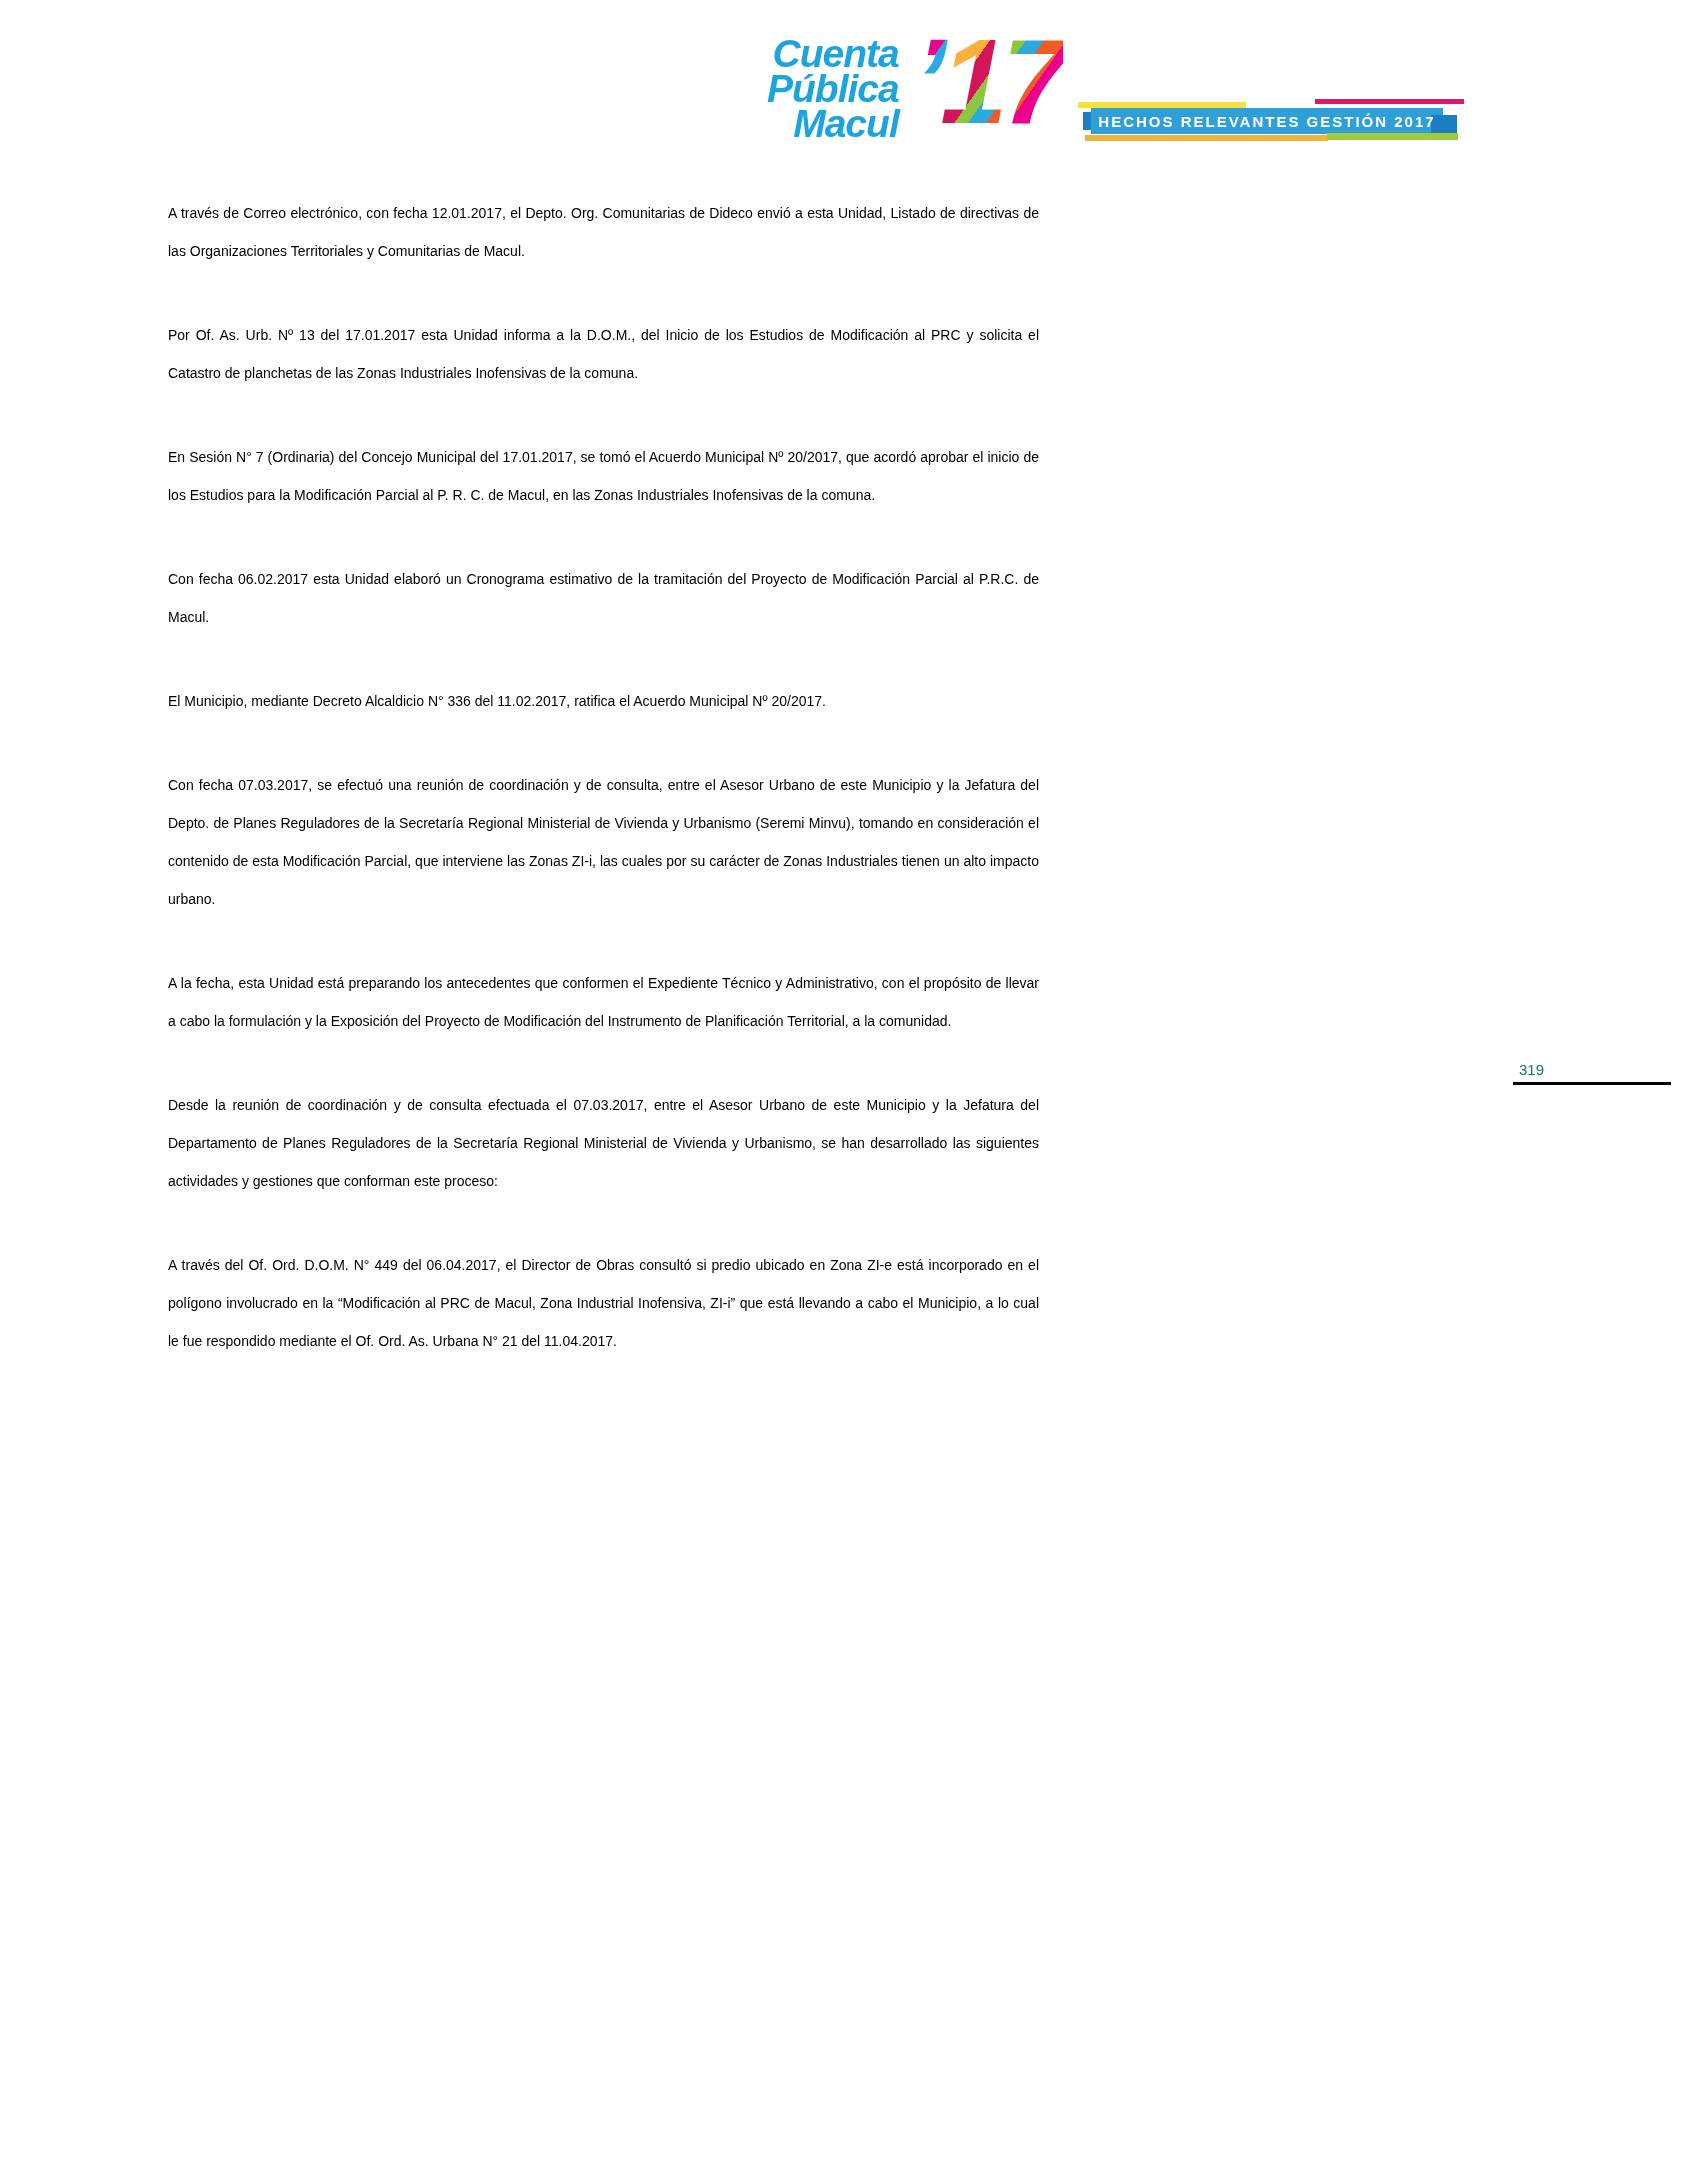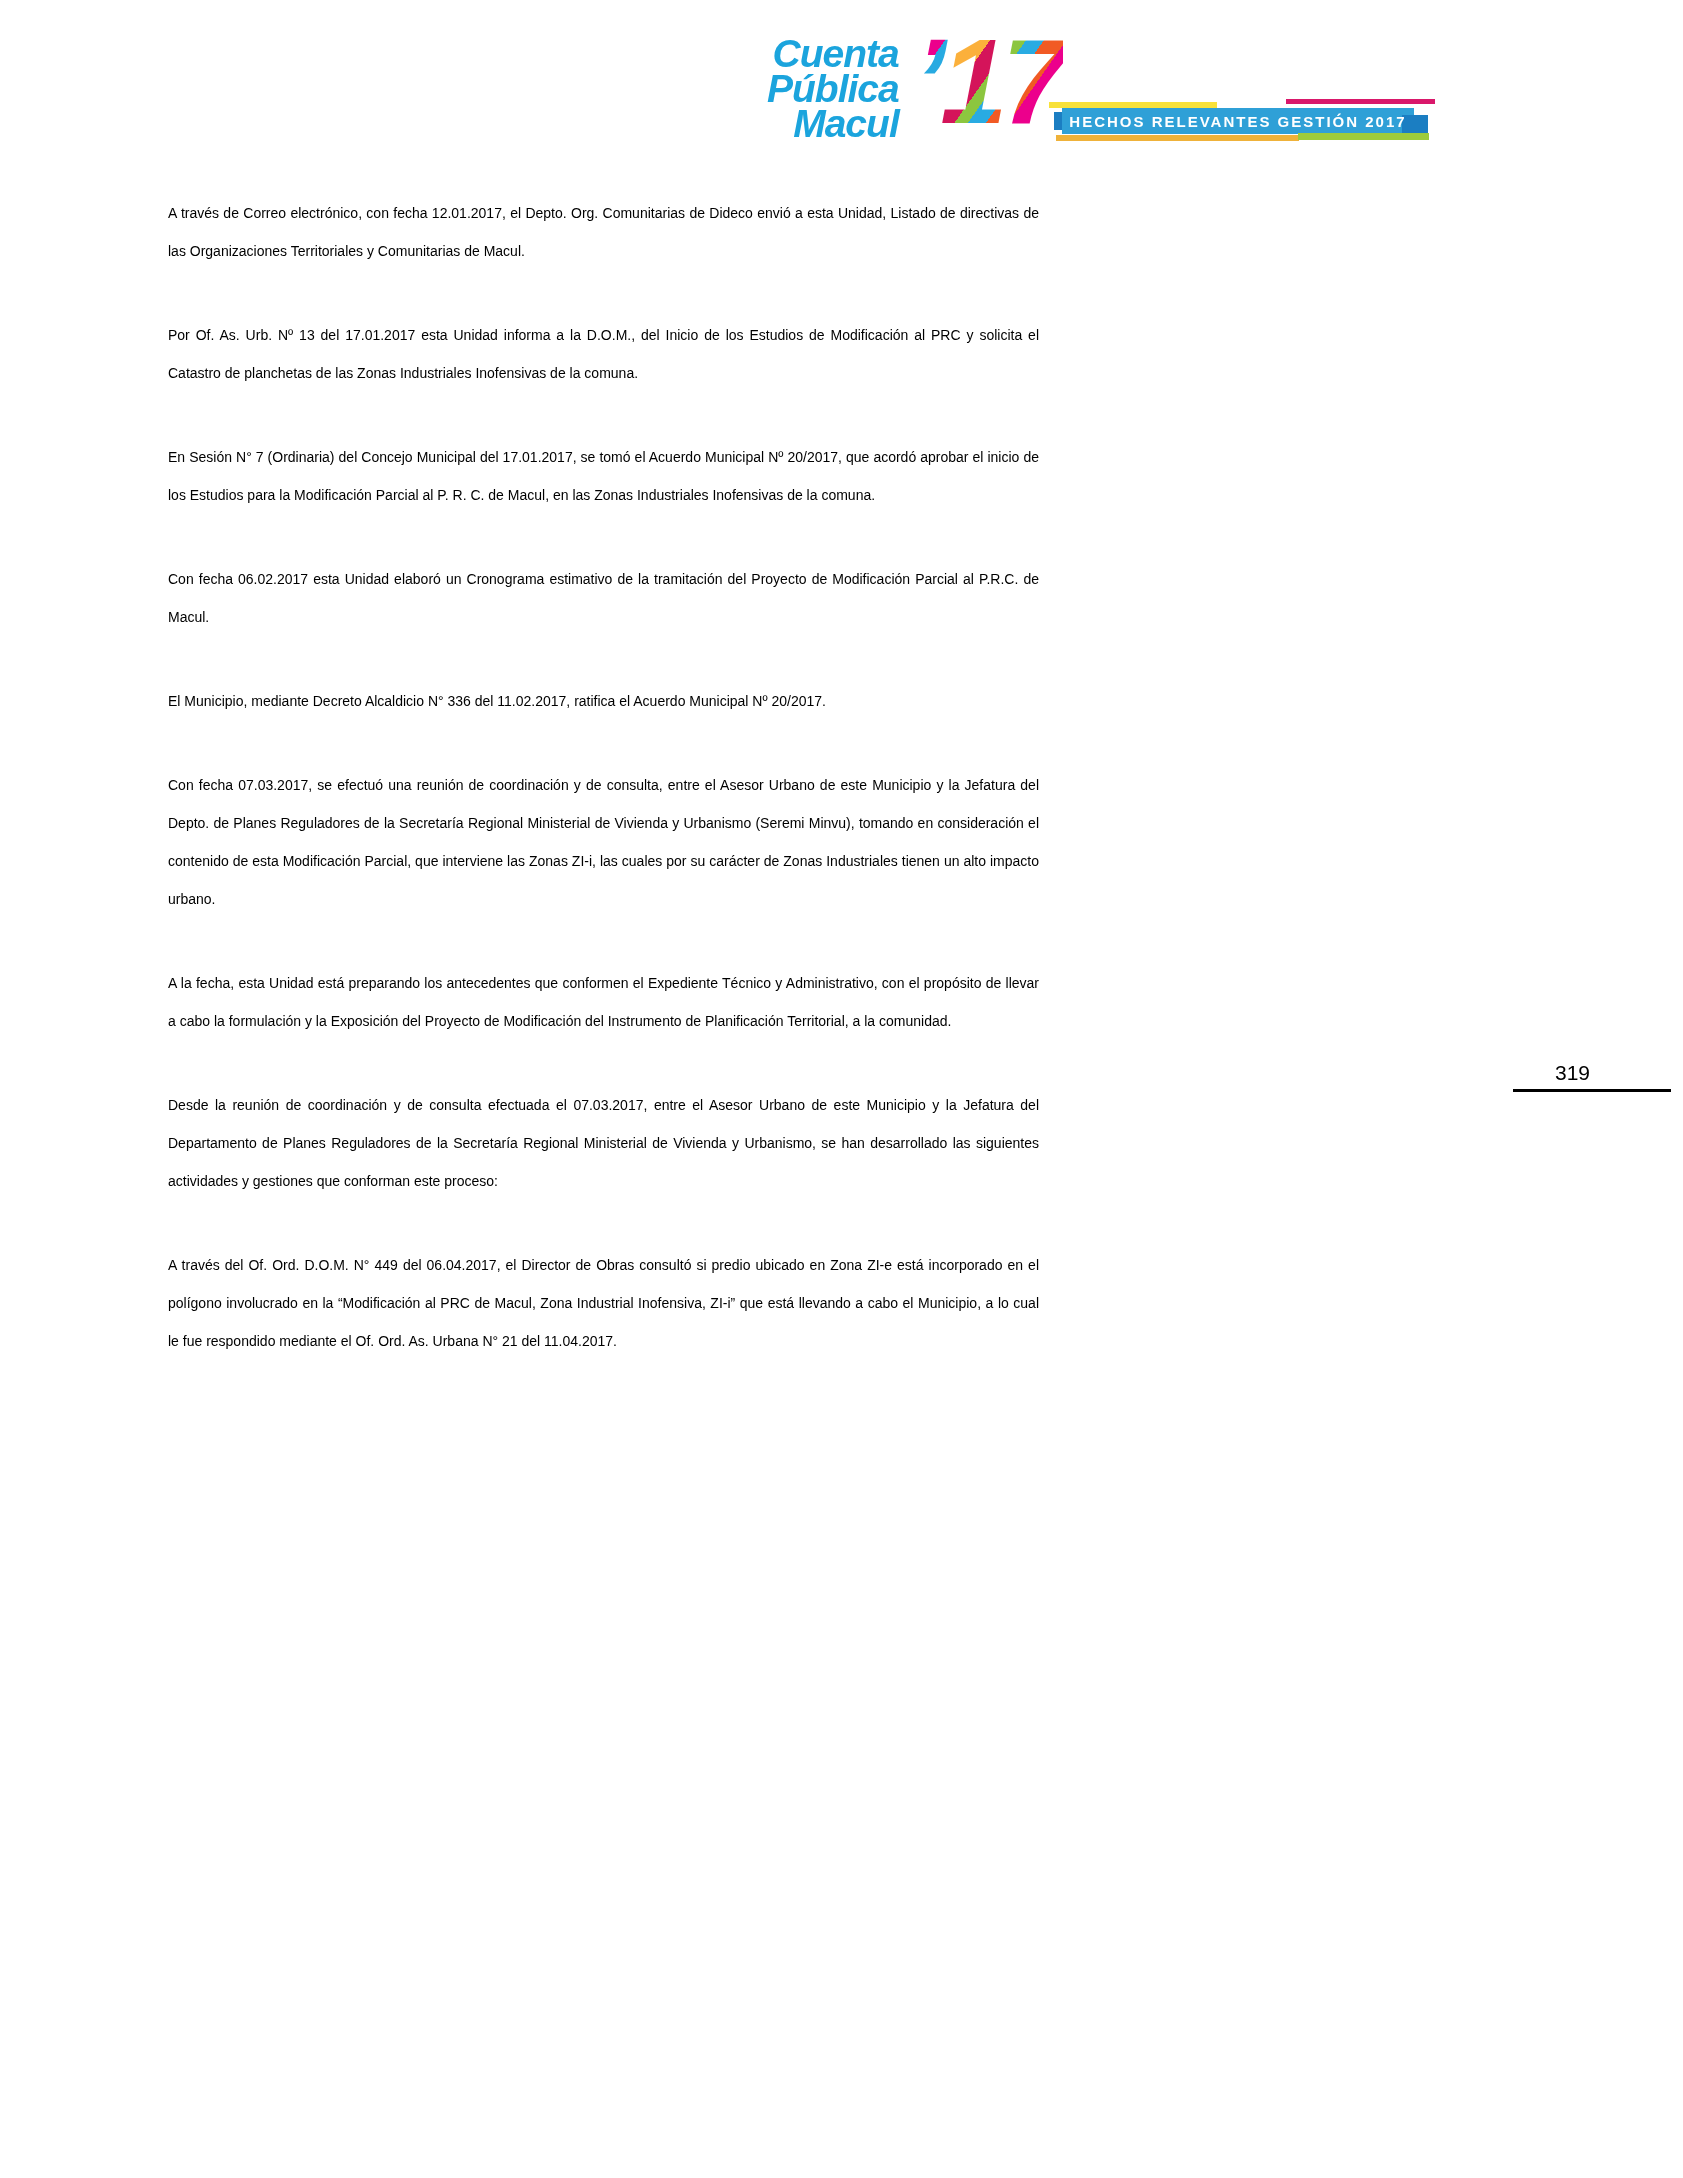--- a/index.html
+++ b/index.html
@@ -69,21 +69,21 @@
     background-clip: text;
     color: transparent;
   }
   @supports not ((-webkit-background-clip: text) or (background-clip: text)) {
     .logo-year { color: #f7941d; }
   }
 
   
   .banner {
     position: absolute;
-    left: 1044px;
+    left: 1073px;
     top: 71px;
     width: 396px;
     height: 48px;
   }
   .banner .line-top-left {
     position: absolute; left: 5px; top: 3px; width: 168px; height: 6px;
   }
   .banner .line-top-right {
     position: absolute; right: 5px; top: 0px; width: 149px; height: 5px;
   }
@@ -128,24 +128,23 @@
   }
 
   
   .page-marker {
     position: absolute;
     left: 1513px;
     top: 1061px;
     width: 160px;
   }
   .page-marker .page-number {
-    font-size: 21px;
+    font-size: 15px;
     padding-left: 6px;
-    color: #000000;
-    margin-left: 36px;
+    color: #15803d;
   }
   .page-marker .rule {
     margin-top: 4px;
     width: 158px;
     height: 0;
     border-top: 3px solid #000000;
   }
 </style>
 </head>
 <body>

